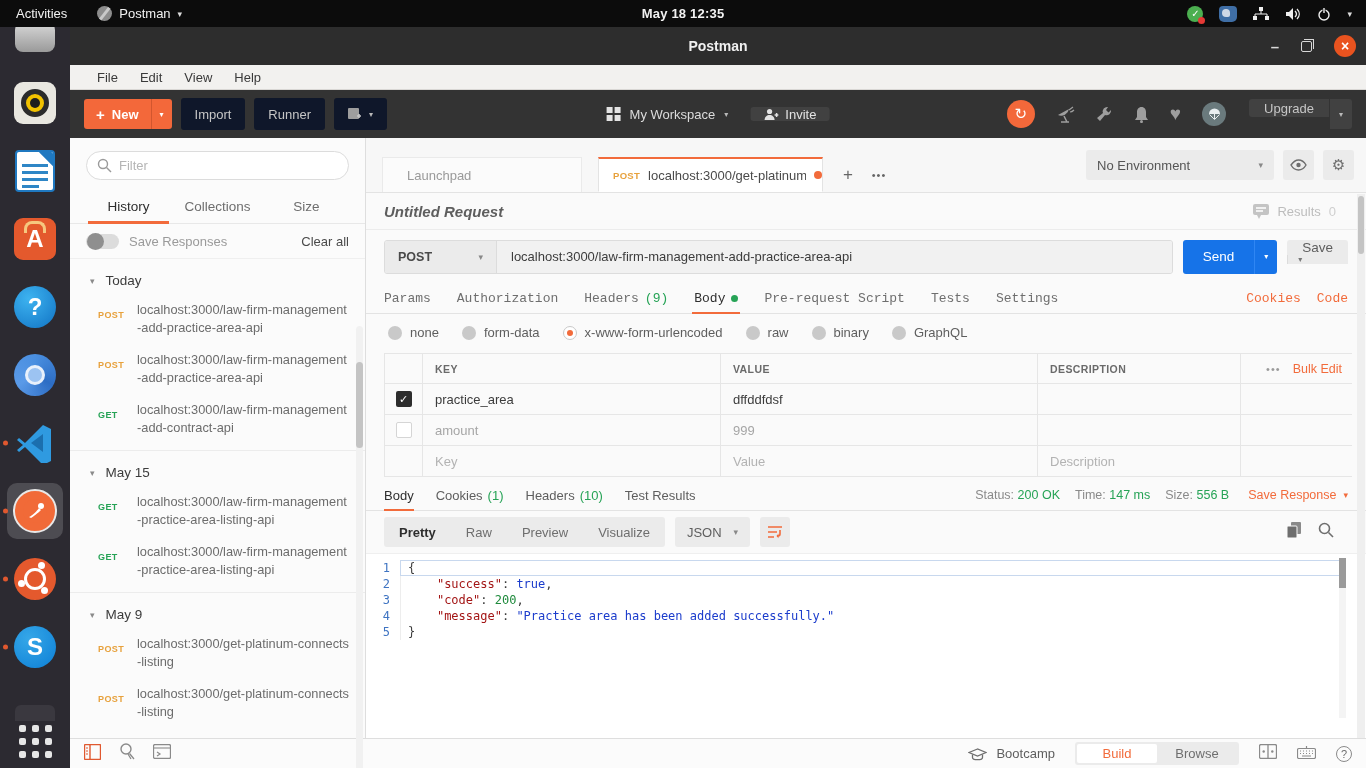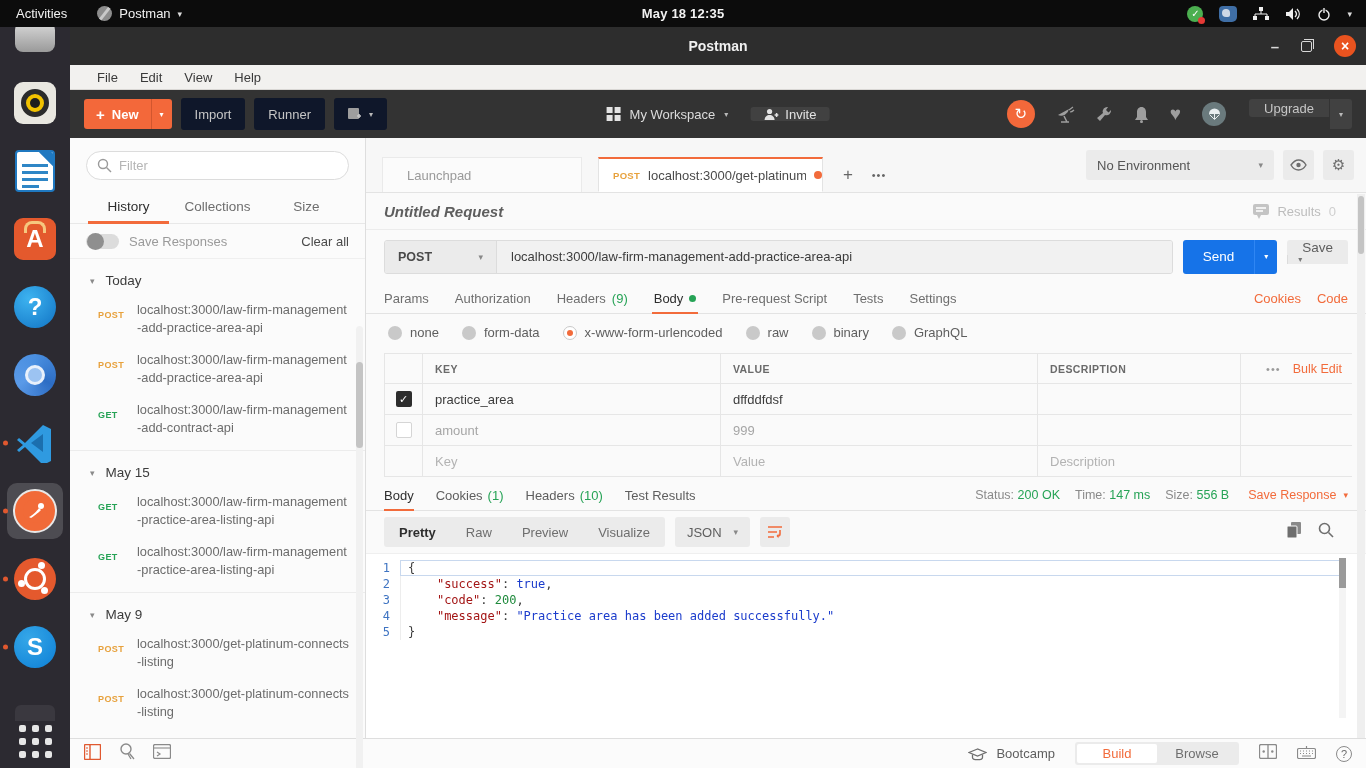--- a/index.html
+++ b/index.html
@@ -141,21 +141,21 @@
   .method { width:112px; background:#ebebeb; display:flex; align-items:center; padding:0 13px; font-size:12.5px; font-weight:700; color:#4a4a4a; border-right:1px solid #dcdcdc; }
   .method .caret { margin-left:auto; font-size:9px; color:#888; font-weight:400; }
   .url-input { flex:1; border:none; background:#f1f1f1; padding:0 14px; font-size:13px; color:#3c3c3c; font-family:"Liberation Sans",sans-serif; }
   .send-group { display:flex; height:34px; border-radius:3px; overflow:hidden; }
   .send-main { background:#1673e8; color:#fff; font-size:13.5px; display:flex; align-items:center; padding:0 20px; }
   .send-caret { background:#1673e8; border-left:1px solid #2f86f3; color:#fff; display:flex; align-items:center; padding:0 9px; font-size:8px; }
   .save-group { display:flex; height:34px; border-radius:3px; overflow:hidden;flex-direction:column; }
   .save-main { background:#ebebeb; color:#5e5e5e; font-size:13.5px; display:flex; align-items:center; padding:0 15px; }
   .save-caret { background:#ebebeb; border-left:1px solid #dcdcdc; color:#777; display:flex; align-items:center; padding:0 10px; font-size:8px; }
 
-  .req-tabs { height:31px; display:flex; align-items:center; padding:0 18px; border-bottom:1px solid #e3e3e3; background:#fafafa; position:relative; }
+  .req-tabs { height:31px; display:flex; align-items:center; padding:0 18px; border-bottom:1px solid #e3e3e3; background:#fafafa; position:relative;font-family:Liberation Mono, monospace; }
   .req-tab { font-size:13px; color:#6e6e6e; margin-right:26px; height:100%; display:flex; align-items:center; gap:6px; position:relative; }
   .req-tab.active { color:#2e2e2e; }
   .req-tab.active::after { content:""; position:absolute; left:-2px; right:-2px; bottom:-1px; height:2px; background:#f26b3b; }
   .tab-count { color:#26a356; }
   .green-dot { width:7px; height:7px; border-radius:50%; background:#26a356; }
   .req-tabs-links { margin-left:auto; display:flex; gap:16px; }
   .link-orange { color:#f26b3b; font-size:13px; }
 
   .modes { height:37px; display:flex; align-items:center; gap:23px; padding:0 22px; background:#fafafa; }
   .mode { display:flex; align-items:center; gap:8px; font-size:13px; color:#5e5e5e; }

